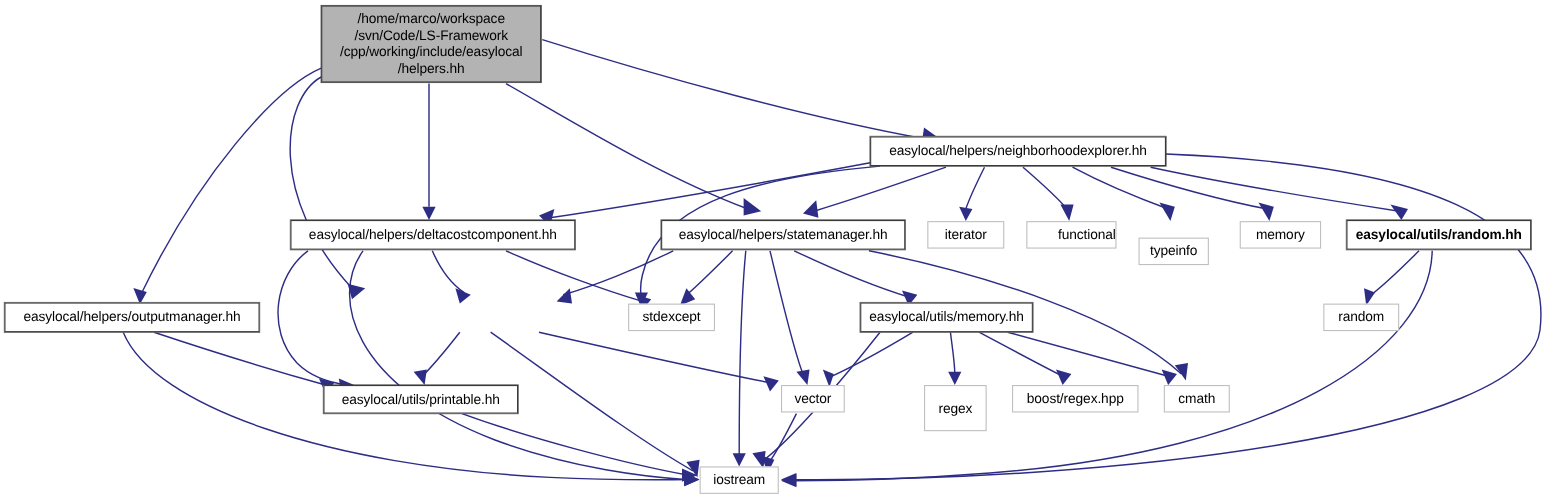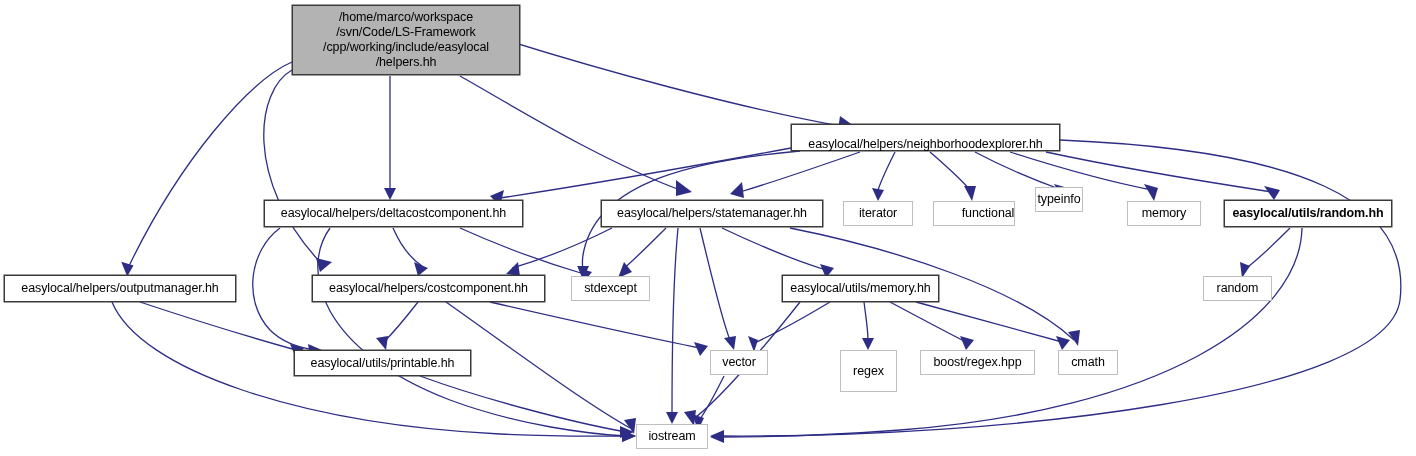--- a/index.html
+++ b/index.html
@@ -180,66 +180,63 @@
 
       <path class="edge-path" d="M1302,228 C1300,320 1160,410 900,430 C810,437 750,437 722,437"></path>
       <polygon class="arrow-head" points="724,431 724,443 710,437"></polygon>
 
       <path class="edge-path" d="M724,376 C714,396 704,414 698,422"></path>
       <polygon class="arrow-head" points="692,414 704,418 698,430"></polygon>
 
     </g>
   </svg>
 
-  <div class="node-box kind-root" style="left:292px; top:5px; width:228px; height:70px;">
+  <div class="node-box kind-root" style="left:292px; top:5px; width:200px; height:70px;">
     <span class="node-label">/home/marco/workspace
 /svn/Code/LS-Framework
 /cpp/working/include/easylocal
 /helpers.hh</span>
   </div>
 
-  <div class="node-box kind-project" style="left:791px; top:124px; width:269px; height:27px;align-items:flex-end;">
+  <div class="node-box kind-project" style="left:791px; top:124px; width:269px; height:27px;">
     <span class="node-label">easylocal/helpers/neighborhoodexplorer.hh</span>
   </div>
 
   <div class="node-box kind-project" style="left:601px; top:200px; width:222px; height:27px;">
     <span class="node-label">easylocal/helpers/statemanager.hh</span>
   </div>
 
   <div class="node-box kind-project" style="left:264px; top:200px; width:259px; height:27px;">
     <span class="node-label">easylocal/helpers/deltacostcomponent.hh</span>
   </div>
 
   <div class="node-box" style="left:843px; top:201px; width:70px; height:25px;">
     <span class="node-label">iterator</span>
   </div>
 
   <div class="node-box" style="left:933px; top:201px; width:82px; height:25px;padding-left:28px;">
     <span class="node-label">functional</span>
   </div>
 
-  <div class="node-box" style="left:1035px; top:187px; width:48px; height:25px;">
+  <div class="node-box" style="left:1035px; top:216px; width:64px; height:25px;">
     <span class="node-label">typeinfo</span>
   </div>
 
   <div class="node-box" style="left:1127px; top:201px; width:74px; height:25px;">
     <span class="node-label">memory</span>
   </div>
 
   <div class="node-box kind-project" style="left:1224px; top:200px; width:168px; height:27px;font-weight:bold;">
     <span class="node-label">easylocal/utils/random.hh</span>
   </div>
 
   <div class="node-box kind-project" style="left:4px; top:275px; width:232px; height:27px;">
     <span class="node-label">easylocal/helpers/outputmanager.hh</span>
   </div>
 
-  <div class="node-box kind-project" style="left:312px; top:275px; width:233px; height:27px;">
-    <span class="node-label">easylocal/helpers/costcomponent.hh</span>
-  </div>
 
   <div class="node-box" style="left:571px; top:276px; width:79px; height:25px;">
     <span class="node-label">stdexcept</span>
   </div>
 
   <div class="node-box kind-project" style="left:782px; top:275px; width:157px; height:27px;">
     <span class="node-label">easylocal/utils/memory.hh</span>
   </div>
 
   <div class="node-box" style="left:1203px; top:276px; width:69px; height:25px;">

